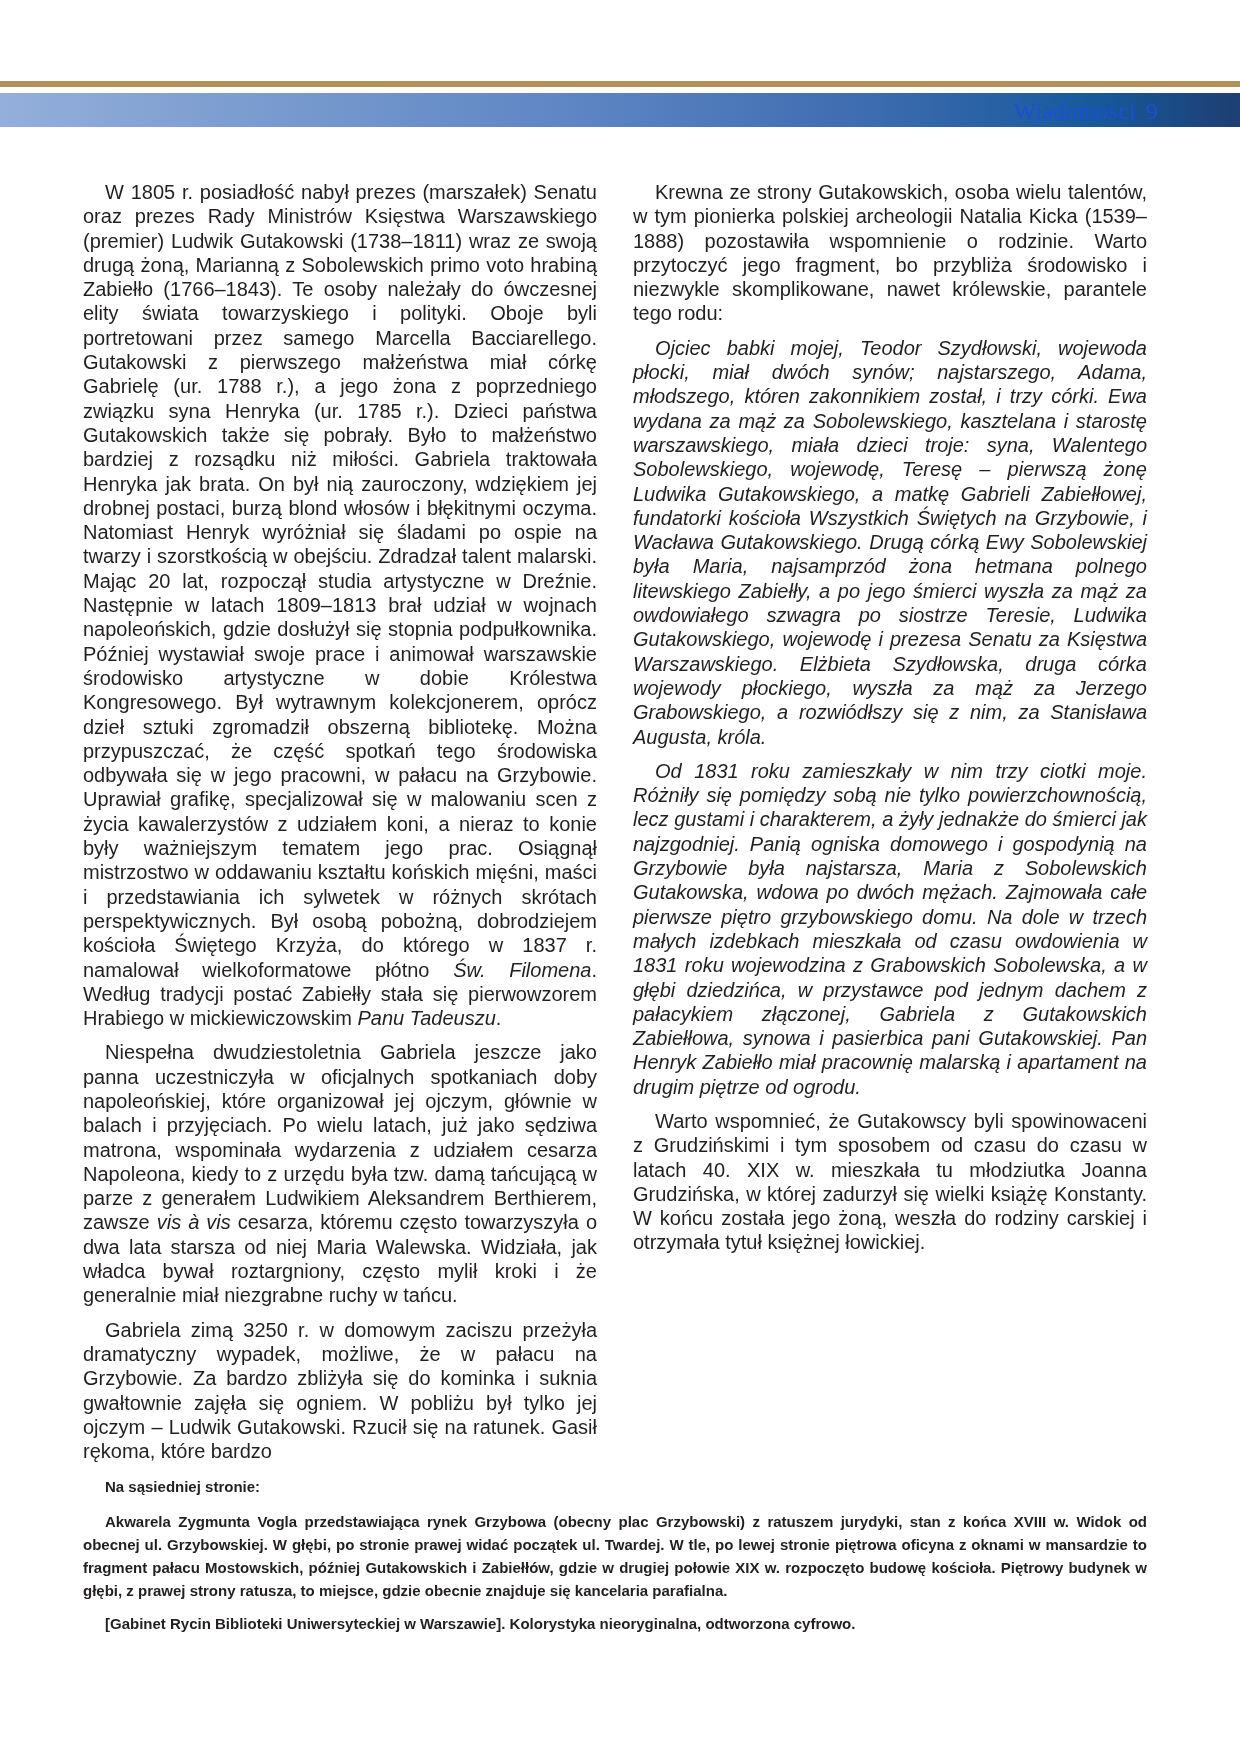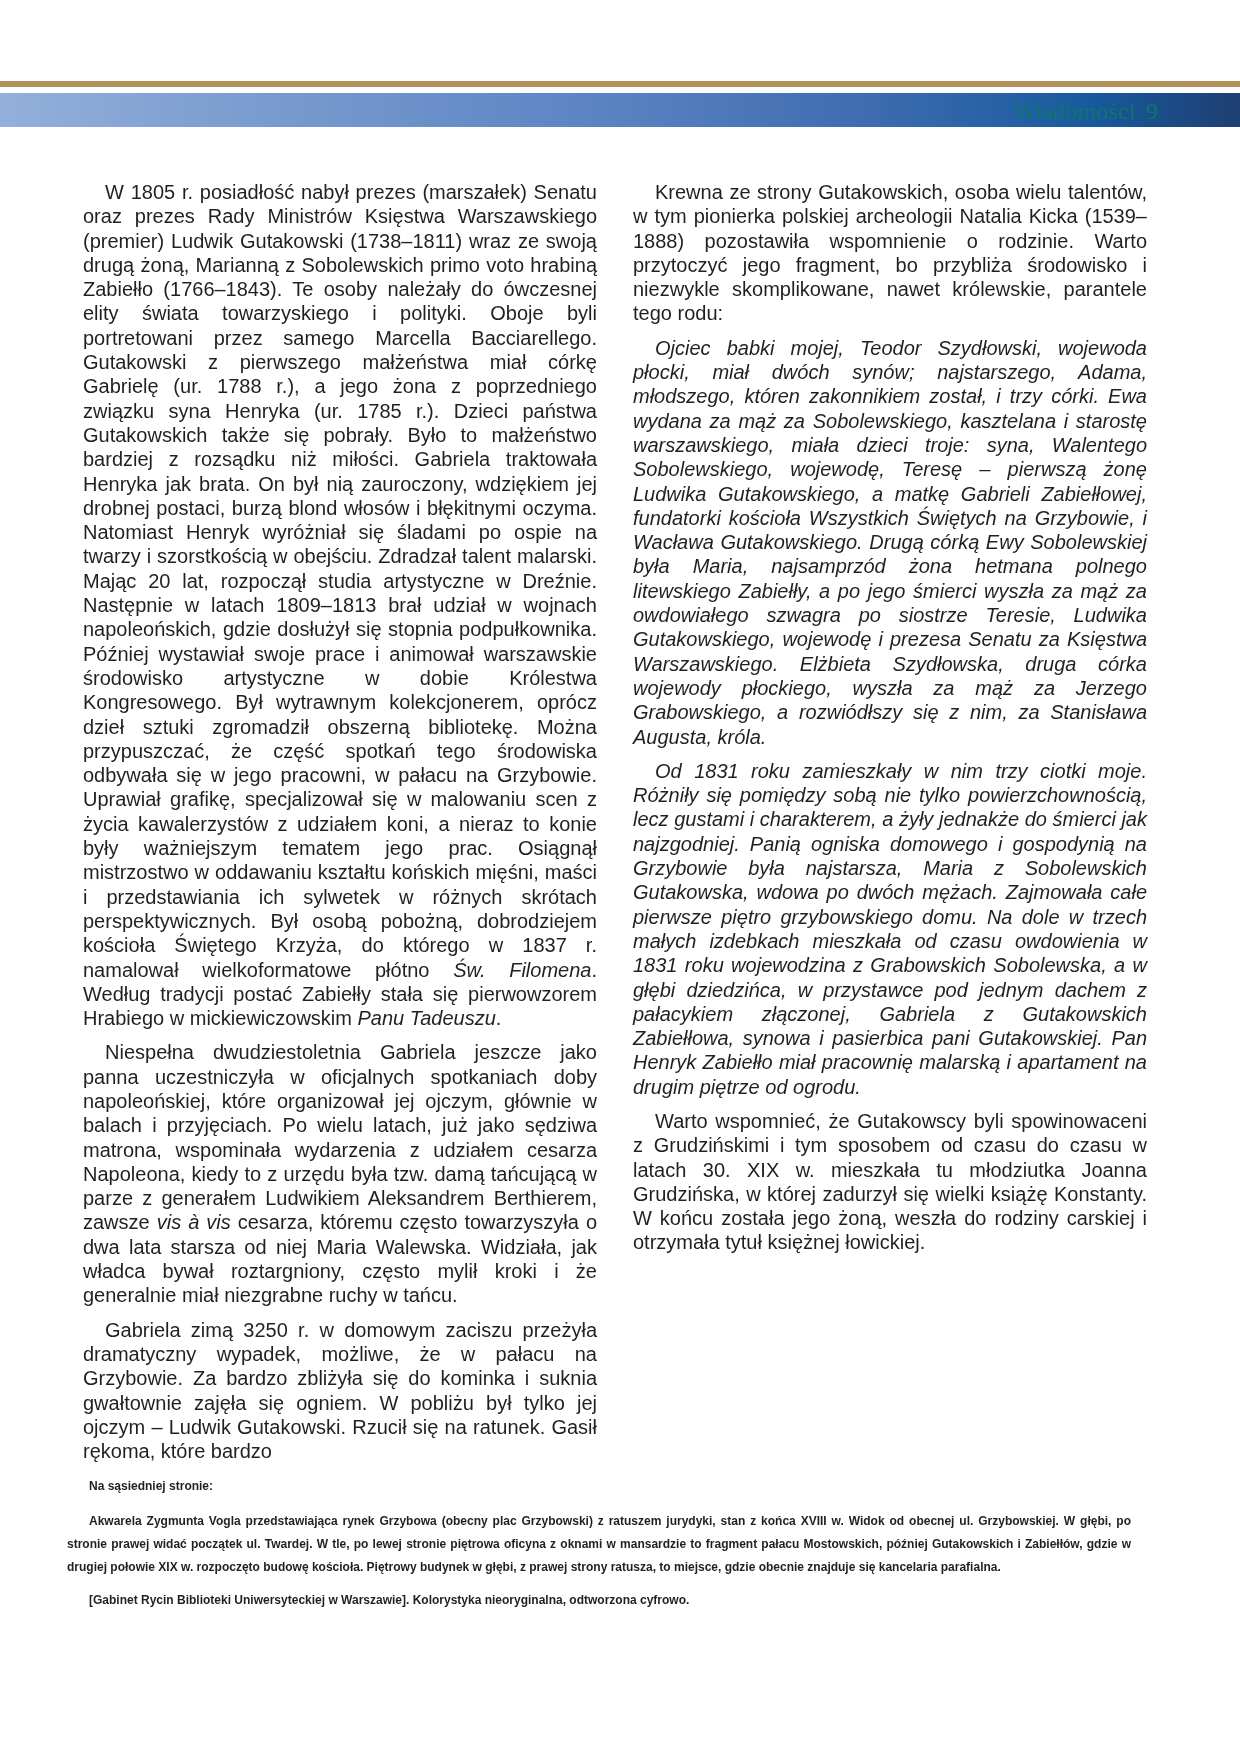--- a/index.html
+++ b/index.html
@@ -3,33 +3,33 @@
   <meta charset="utf-8">
   <style>
     html, body { margin: 0; padding: 0; background: #ffffff; }
     body { width: 1240px; height: 1754px; position: relative; overflow: hidden;
            font-family: "Liberation Sans", "DejaVu Sans", sans-serif; color: #231f20; }
 
     .gold-rule { position: absolute; left: 0; top: 81px; width: 1240px; height: 6px; background: #b3925a; }
     .header-band { position: absolute; left: 0; top: 93px; width: 1240px; height: 34px;
                    background: linear-gradient(to right, #94afdb 0%, #7b9ccf 20%, #5f87c4 45%, #3e6cb0 70%, #175a9c 88%, #1e3f72 100%); }
     .header-title { position: absolute; right: 82px; top: 93px; height: 34px; line-height: 36px;
-                    color: #0f766e; font-family: "Liberation Serif", "DejaVu Serif", serif; font-size: 24px; letter-spacing: 0.2px; }
+                    color: #1d4ed8; font-family: "Liberation Serif", "DejaVu Serif", serif; font-size: 24px; letter-spacing: 0.2px; }
     .header-title .num { margin-left: 10px; }
 
     .column { position: absolute; top: 180px; width: 514px; font-size: 20px; line-height: 24.3px;
               text-align: justify; }
     .col-left { left: 83px; }
     .col-right { left: 633px; }
     .column p { margin: 0 0 10px 0; text-indent: 22px; hyphens: none; }
     .column p.noindent { text-indent: 0; }
     .column p.quote { font-style: italic; }
     .column em { font-style: italic; }
 
-    .caption { position: absolute; left: 67px; top: 1475px; width: 1064px; font-size: 12px; line-height: 23px;
+    .caption { position: absolute; left: 83px; top: 1475px; width: 1064px; font-size: 15px; line-height: 23px;
                font-weight: bold; text-align: justify; }
     .caption p { margin: 0 0 10px 0; text-indent: 22px; }
     .caption .caption-head { margin-bottom: 12px; }
   </style>
 </head>
 <body>
 
 <div class="gold-rule"></div>
 <div class="header-band"></div>
 <div class="header-title">
@@ -39,20 +39,20 @@
 <div class="column col-left">
   <p><span>W 1805 r. posiadłość nabył prezes (marszałek) Senatu oraz prezes Rady Ministrów Księstwa Warszawskiego (premier) Ludwik Gutakowski (1738–1811) wraz ze swoją drugą żoną, Marianną z Sobolewskich primo voto hrabiną Zabiełło (1766–1843). Te osoby należały do ówczesnej elity świata towarzyskiego i polityki. Oboje byli portretowani przez samego Marcella Bacciarellego. Gutakowski z pierwszego małżeństwa miał córkę Gabrielę (ur. 1788 r.), a jego żona z poprzedniego związku syna Henryka (ur. 1785 r.). Dzieci państwa Gutakowskich także się pobrały. Było to małżeństwo bardziej z rozsądku niż miłości. Gabriela traktowała Henryka jak brata. On był nią zauroczony, wdziękiem jej drobnej postaci, burzą blond włosów i błękitnymi oczyma. Natomiast Henryk wyróżniał się śladami po ospie na twarzy i szorstkością w obejściu. Zdradzał talent malarski. Mając 20 lat, rozpoczął studia artystyczne w Dreźnie. Następnie w latach 1809–1813 brał udział w wojnach napoleońskich, gdzie dosłużył się stopnia podpułkownika. Później wystawiał swoje prace i animował warszawskie środowisko artystyczne w dobie Królestwa Kongresowego. Był wytrawnym kolekcjonerem, oprócz dzieł sztuki zgromadził obszerną bibliotekę. Można przypuszczać, że część spotkań tego środowiska odbywała się w jego pracowni, w pałacu na Grzybowie. Uprawiał grafikę, specjalizował się w malowaniu scen z życia kawalerzystów z udziałem koni, a nieraz to konie były ważniejszym tematem jego prac. Osiągnął mistrzostwo w oddawaniu kształtu końskich mięśni, maści i przedstawiania ich sylwetek w różnych skrótach perspektywicznych. Był osobą pobożną, dobrodziejem kościoła Świętego Krzyża, do którego w 1837 r. namalował wielkoformatowe płótno </span><em>Św. Filomena</em><span>. Według tradycji postać Zabiełły stała się pierwowzorem Hrabiego w mickiewiczowskim </span><em>Panu Tadeuszu</em><span>.</span></p>
   <p><span>Niespełna dwudziestoletnia Gabriela jeszcze jako panna uczestniczyła w oficjalnych spotkaniach doby napoleońskiej, które organizował jej ojczym, głównie w balach i przyjęciach. Po wielu latach, już jako sędziwa matrona, wspominała wydarzenia z udziałem cesarza Napoleona, kiedy to z urzędu była tzw. damą tańcującą w parze z generałem Ludwikiem Aleksandrem Berthierem, zawsze </span><em>vis à vis</em><span> cesarza, któremu często towarzyszyła o dwa lata starsza od niej Maria Walewska. Widziała, jak władca bywał roztargniony, często mylił kroki i że generalnie miał niezgrabne ruchy w tańcu.</span></p>
   <p>Gabriela zimą 3250 r. w domowym zaciszu przeżyła dramatyczny wypadek, możliwe, że w pałacu na Grzybowie. Za bardzo zbliżyła się do kominka i suknia gwałtownie zajęła się ogniem. W pobliżu był tylko jej ojczym – Ludwik Gutakowski. Rzucił się na ratunek. Gasił rękoma, które bardzo</p>
 </div>
 
 <div class="column col-right">
   <p>Krewna ze strony Gutakowskich, osoba wielu talentów, w tym pionierka polskiej archeologii Natalia Kicka (1539–1888) pozostawiła wspomnienie o rodzinie. Warto przytoczyć jego fragment, bo przybliża środowisko i niezwykle skomplikowane, nawet królewskie, parantele tego rodu:</p>
   <p class="quote">Ojciec babki mojej, Teodor Szydłowski, wojewoda płocki, miał dwóch synów; najstarszego, Adama, młodszego, któren zakonnikiem został, i trzy córki. Ewa wydana za mąż za Sobolewskiego, kasztelana i starostę warszawskiego, miała dzieci troje: syna, Walentego Sobolewskiego, wojewodę, Teresę – pierwszą żonę Ludwika Gutakowskiego, a matkę Gabrieli Zabiełłowej, fundatorki kościoła Wszystkich Świętych na Grzybowie, i Wacława Gutakowskiego. Drugą córką Ewy Sobolewskiej była Maria, najsamprzód żona hetmana polnego litewskiego Zabiełły, a po jego śmierci wyszła za mąż za owdowiałego szwagra po siostrze Teresie, Ludwika Gutakowskiego, wojewodę i prezesa Senatu za Księstwa Warszawskiego. Elżbieta Szydłowska, druga córka wojewody płockiego, wyszła za mąż za Jerzego Grabowskiego, a rozwiódłszy się z nim, za Stanisława Augusta, króla.</p>
   <p class="quote">Od 1831 roku zamieszkały w nim trzy ciotki moje. Różniły się pomiędzy sobą nie tylko powierzchownością, lecz gustami i charakterem, a żyły jednakże do śmierci jak najzgodniej. Panią ogniska domowego i gospodynią na Grzybowie była najstarsza, Maria z Sobolewskich Gutakowska, wdowa po dwóch mężach. Zajmowała całe pierwsze piętro grzybowskiego domu. Na dole w trzech małych izdebkach mieszkała od czasu owdowienia w 1831 roku wojewodzina z Grabowskich Sobolewska, a w głębi dziedzińca, w przystawce pod jednym dachem z pałacykiem złączonej, Gabriela z Gutakowskich Zabiełłowa, synowa i pasierbica pani Gutakowskiej. Pan Henryk Zabiełło miał pracownię malarską i apartament na drugim piętrze od ogrodu.</p>
-  <p>Warto wspomnieć, że Gutakowscy byli spowinowaceni z Grudzińskimi i tym sposobem od czasu do czasu w latach 30. XIX w. mieszkała tu młodziutka Joanna Grudzińska, w której zadurzył się wielki książę Konstanty. W końcu została jego żoną, weszła do rodziny carskiej i otrzymała tytuł księżnej łowickiej.</p>
+  <p>Warto wspomnieć, że Gutakowscy byli spowinowaceni z Grudzińskimi i tym sposobem od czasu do czasu w latach 40. XIX w. mieszkała tu młodziutka Joanna Grudzińska, w której zadurzył się wielki książę Konstanty. W końcu została jego żoną, weszła do rodziny carskiej i otrzymała tytuł księżnej łowickiej.</p>
 </div>
 
 <div class="caption">
   <p class="caption-head">Na sąsiedniej stronie:</p>
   <p>Akwarela Zygmunta Vogla przedstawiająca rynek Grzybowa (obecny plac Grzybowski) z ratuszem jurydyki, stan z końca XVIII w. Widok od obecnej ul. Grzybowskiej. W głębi, po stronie prawej widać początek ul. Twardej. W tle, po lewej stronie piętrowa oficyna z oknami w mansardzie to fragment pałacu Mostowskich, później Gutakowskich i Zabiełłów, gdzie w drugiej połowie XIX w. rozpoczęto budowę kościoła. Piętrowy budynek w głębi, z prawej strony ratusza, to miejsce, gdzie obecnie znajduje się kancelaria parafialna.</p>
   <p>[Gabinet Rycin Biblioteki Uniwersyteckiej w Warszawie]. Kolorystyka nieoryginalna, odtworzona cyfrowo.</p>
 </div>
 
 </body></html>

